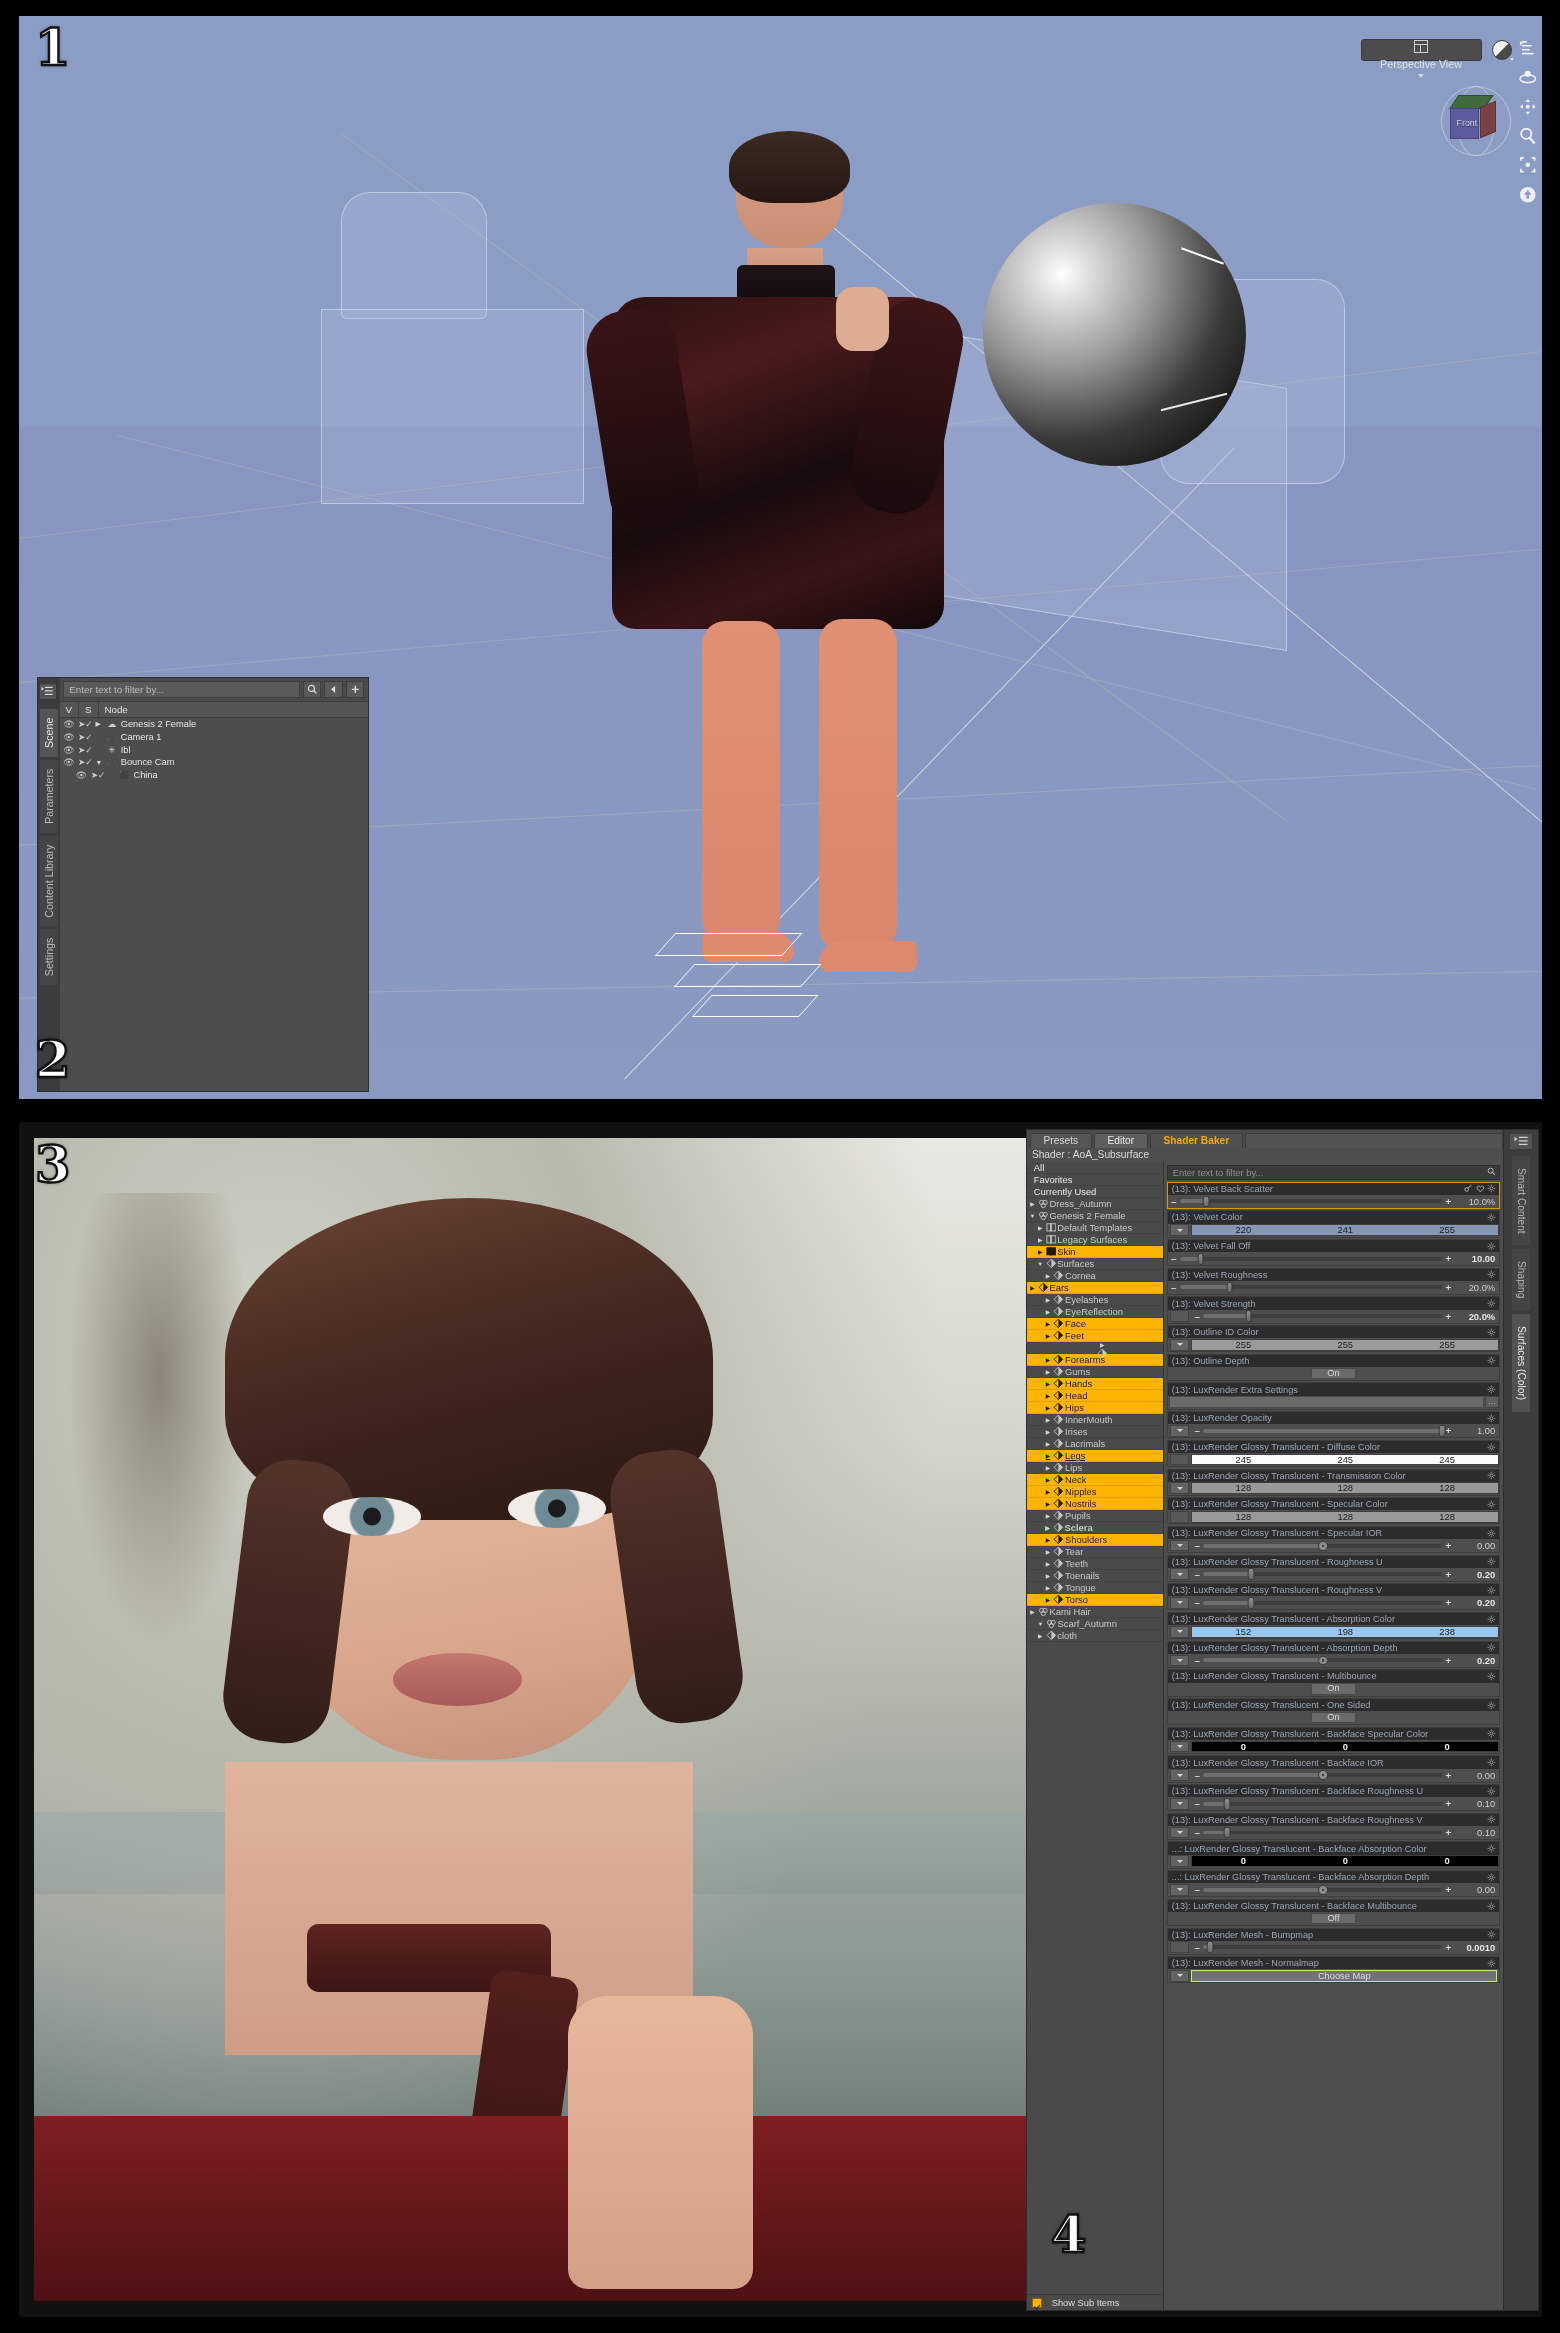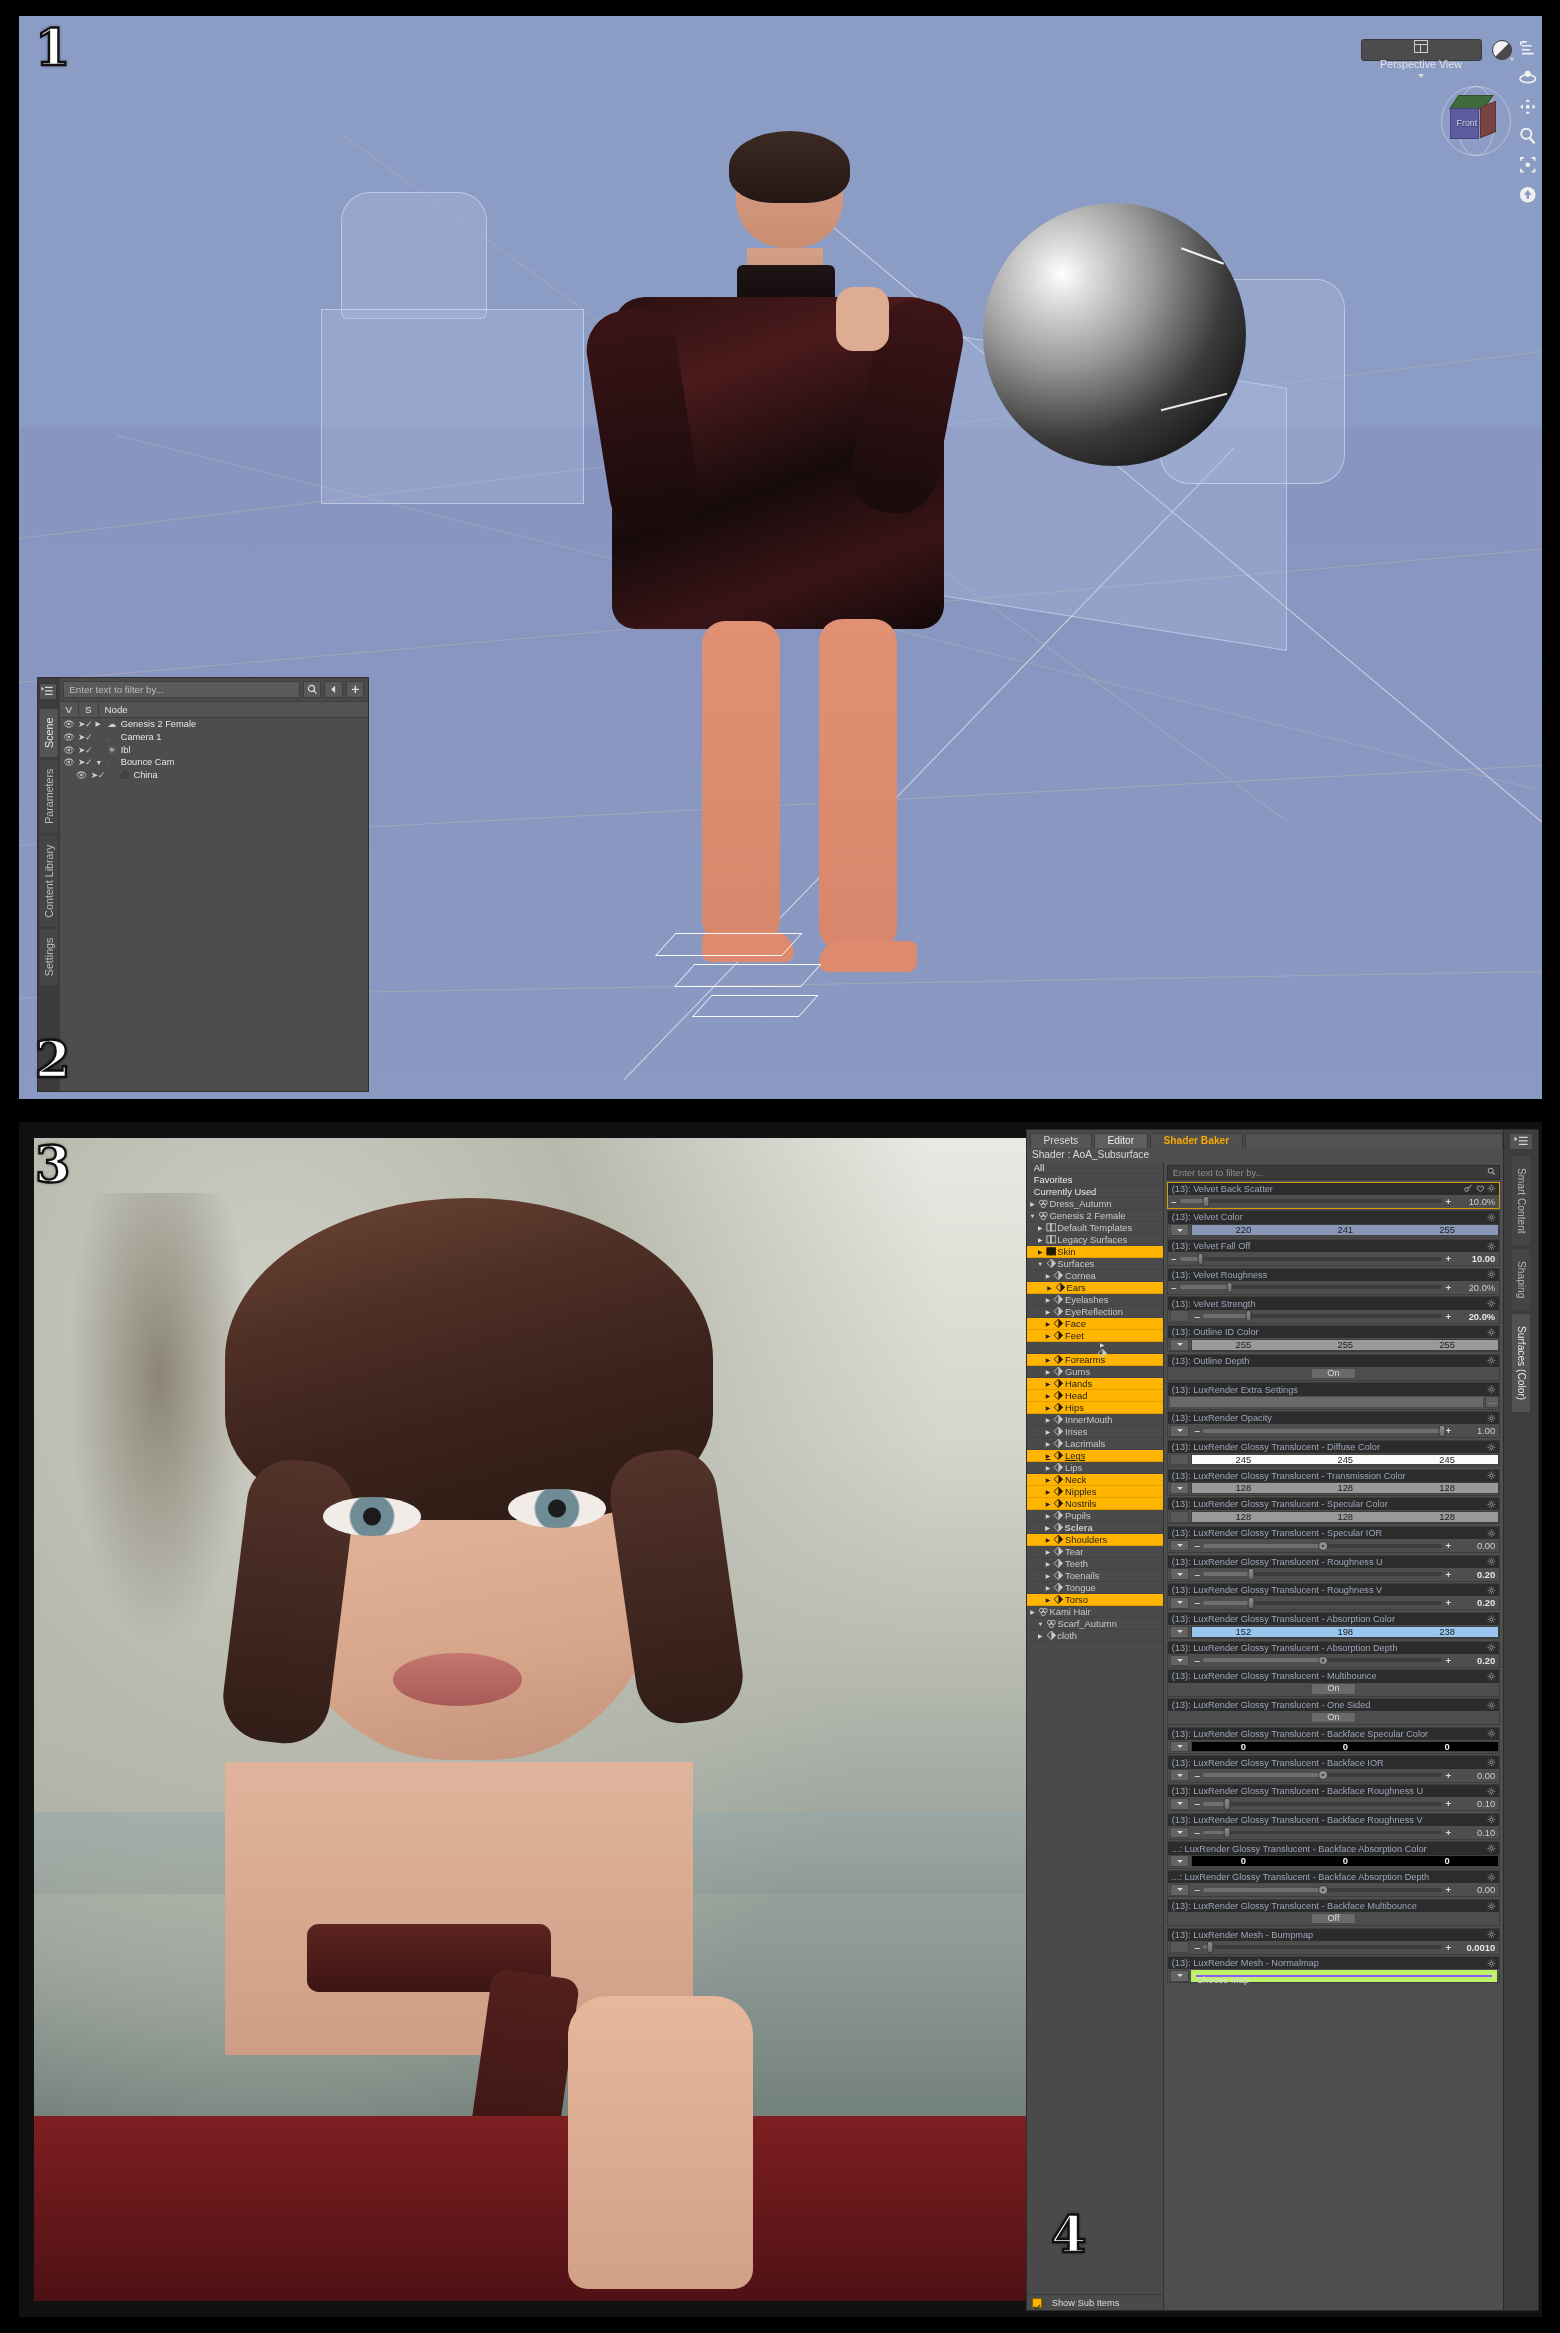--- a/index.html
+++ b/index.html
@@ -375,23 +375,23 @@
   .textbox {
     flex: 1 1 auto; height: 11.7px; background: #6a6a6a;
     border: 1px solid #4c4c4c; margin: 0 1px; min-width: 9.8px;
   }
   .ellipsisbtn {
     width: 13.7px; height: 11.7px; background: #5e5e5e;
     border: 1px solid #434343; color: #ccc; font-size: 7.8px;
     text-align: center; line-height: 9.8px; flex: 0 0 auto;
   }
   .choosebtn {
-    flex: 1 1 auto; height: 11.7px; background: #8b5cf6;
-    border: 5px solid #bef264; color: #dcdcdc;
-    font-size: 9.3px; line-height: 10.7px;
+    flex: 1 1 auto; height: 11.7px; background: #737373;
+    border: 1px solid #bef264; color: #dcdcdc;
+    font-size: 9.3px; text-align: center; line-height: 10.7px;
     margin-right: 2px; min-width: 9.8px;
   }
 
   
   .surf-right {
     position: absolute; left: 1504px; top: 1129px;
     width: 35px; height: 1182px;
     background: #3d3d3d; border: 1px solid #2c2c2c; border-left: none;
     display: flex; flex-direction: column; align-items: center;
     padding-top: 2.9px;
@@ -710,21 +710,21 @@
             <div class="tree-item" style="padding-left: 16.6px;">
               <span class="tw">▶</span>
               <span class="ti">
                 <svg viewBox="0 0 12 12">
                   <path d="M6 1.2L10.8 6 6 10.8 1.2 6z" fill="none" stroke="#c8c8c8" stroke-width="1"></path>
                   <path d="M6 1.2L10.8 6 6 10.8z" fill="#c8c8c8"></path>
                 </svg>
               </span>
               <span class="tl">Cornea</span>
             </div>
-            <div class="tree-item sel" style="padding-left: 18px;">
+            <div class="tree-item sel" style="padding-left: 1px;">
               <span class="tw">▶</span>
               <span class="ti">
                 <svg viewBox="0 0 12 12">
                   <path d="M6 1.2L10.8 6 6 10.8 1.2 6z" fill="none" stroke="#201a00" stroke-width="1"></path>
                   <path d="M6 1.2L10.8 6 6 10.8z" fill="#201a00"></path>
                 </svg>
               </span>
               <span class="tl">Ears</span>
             </div>
             <div class="tree-item" style="padding-left: 16.6px;">

